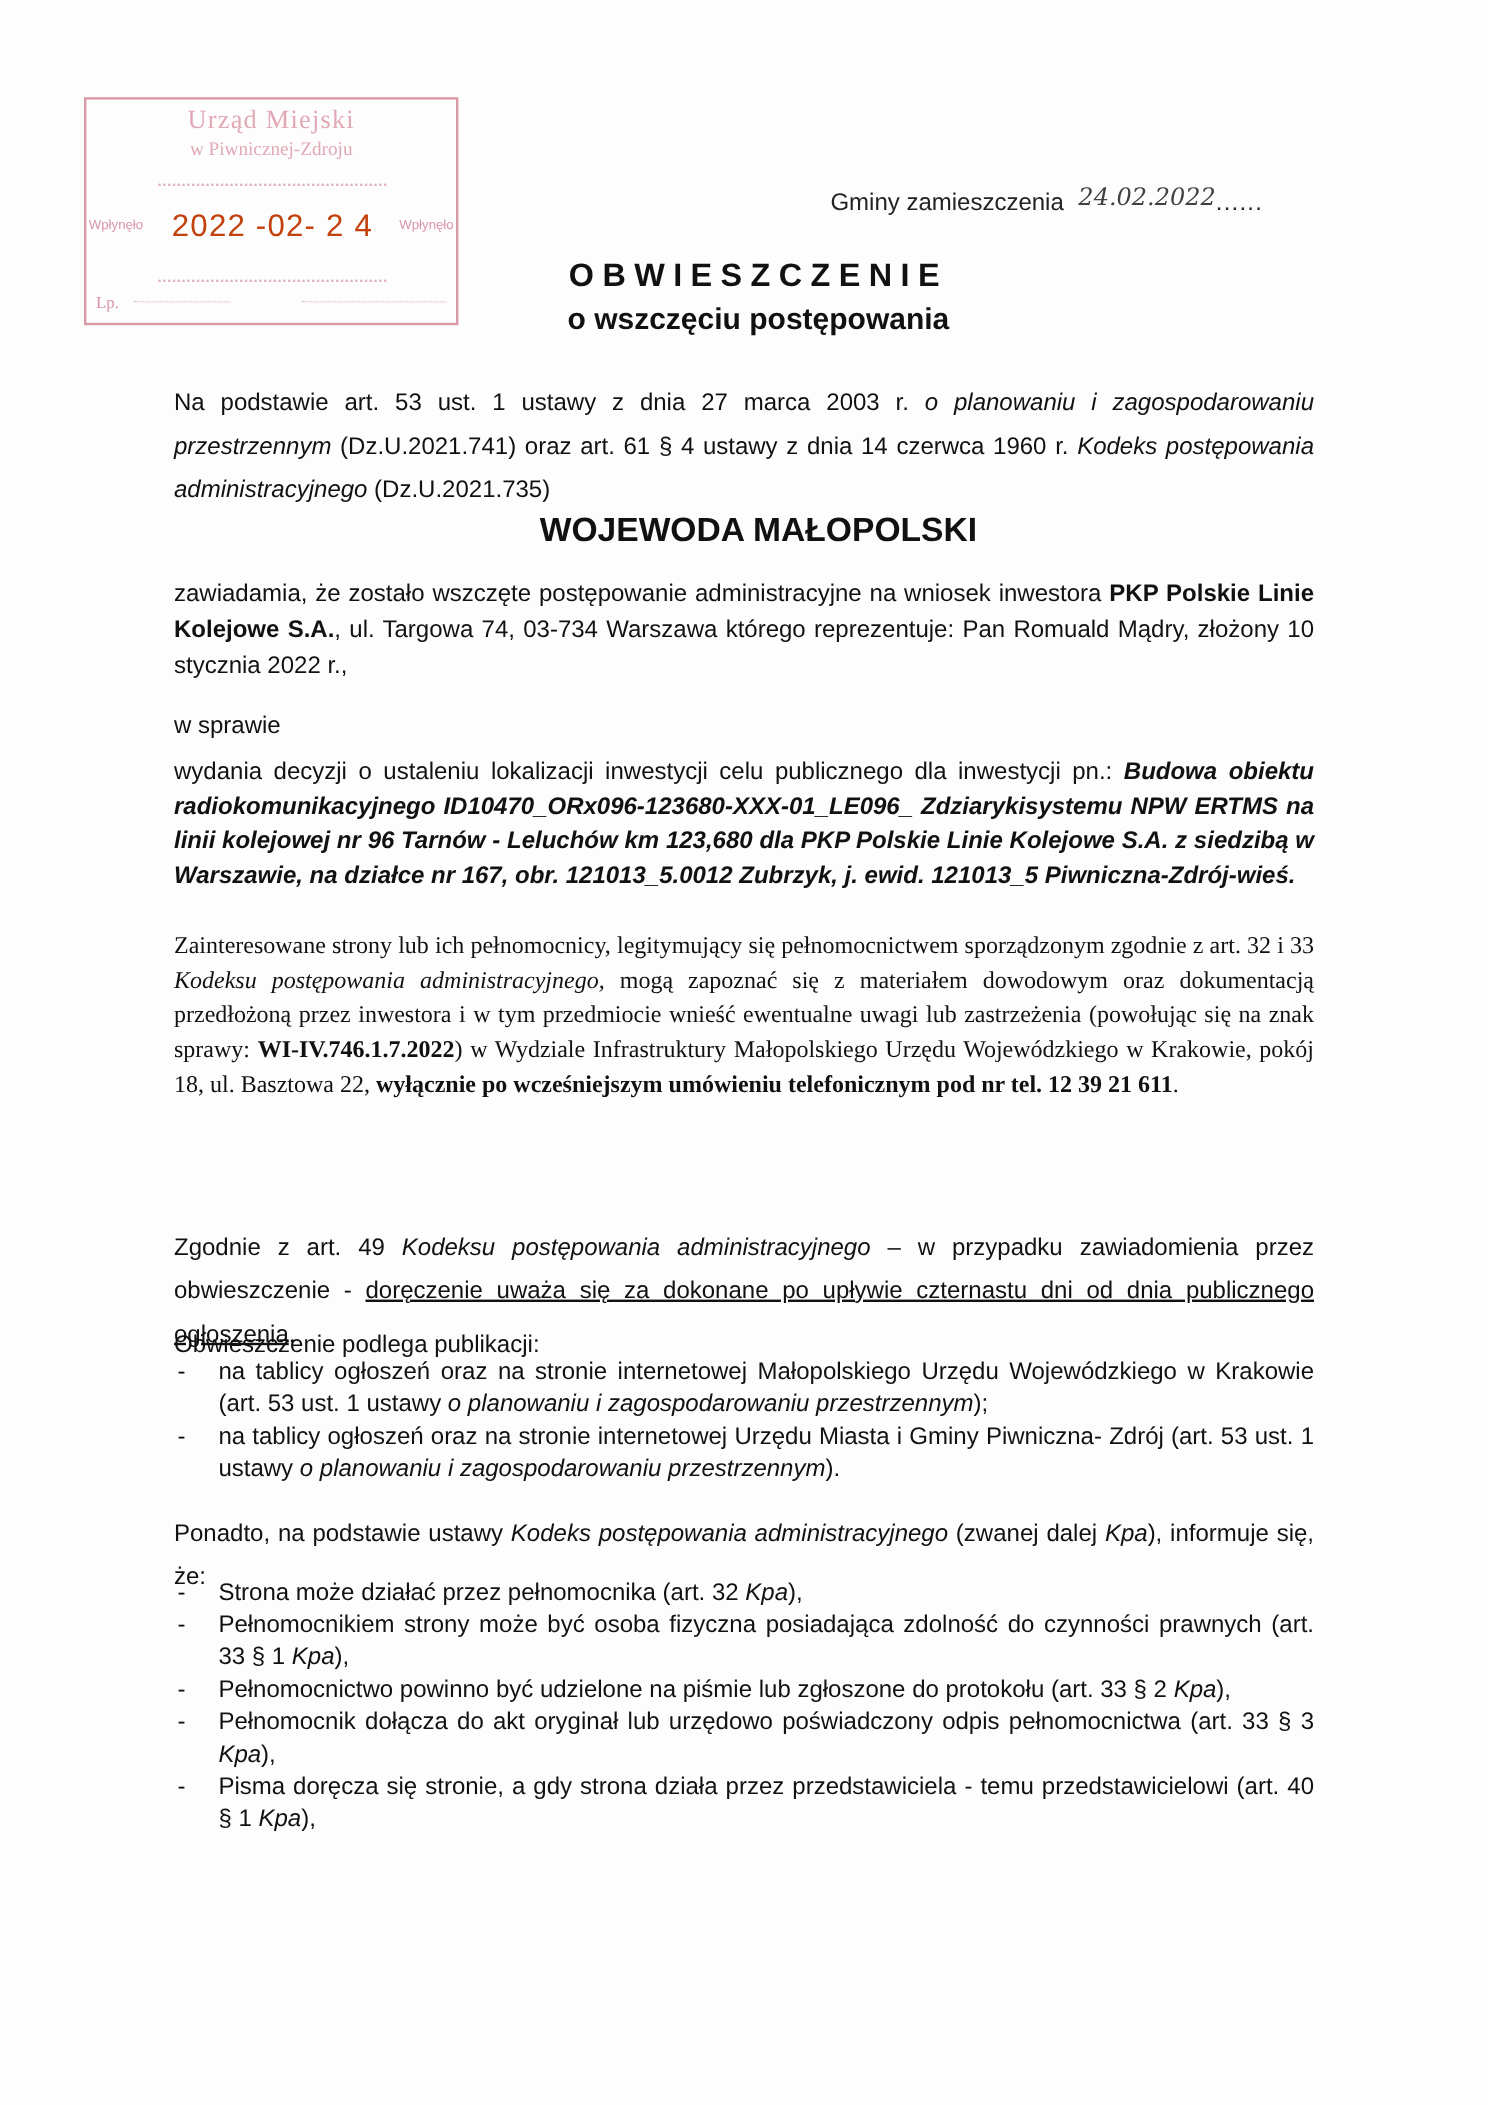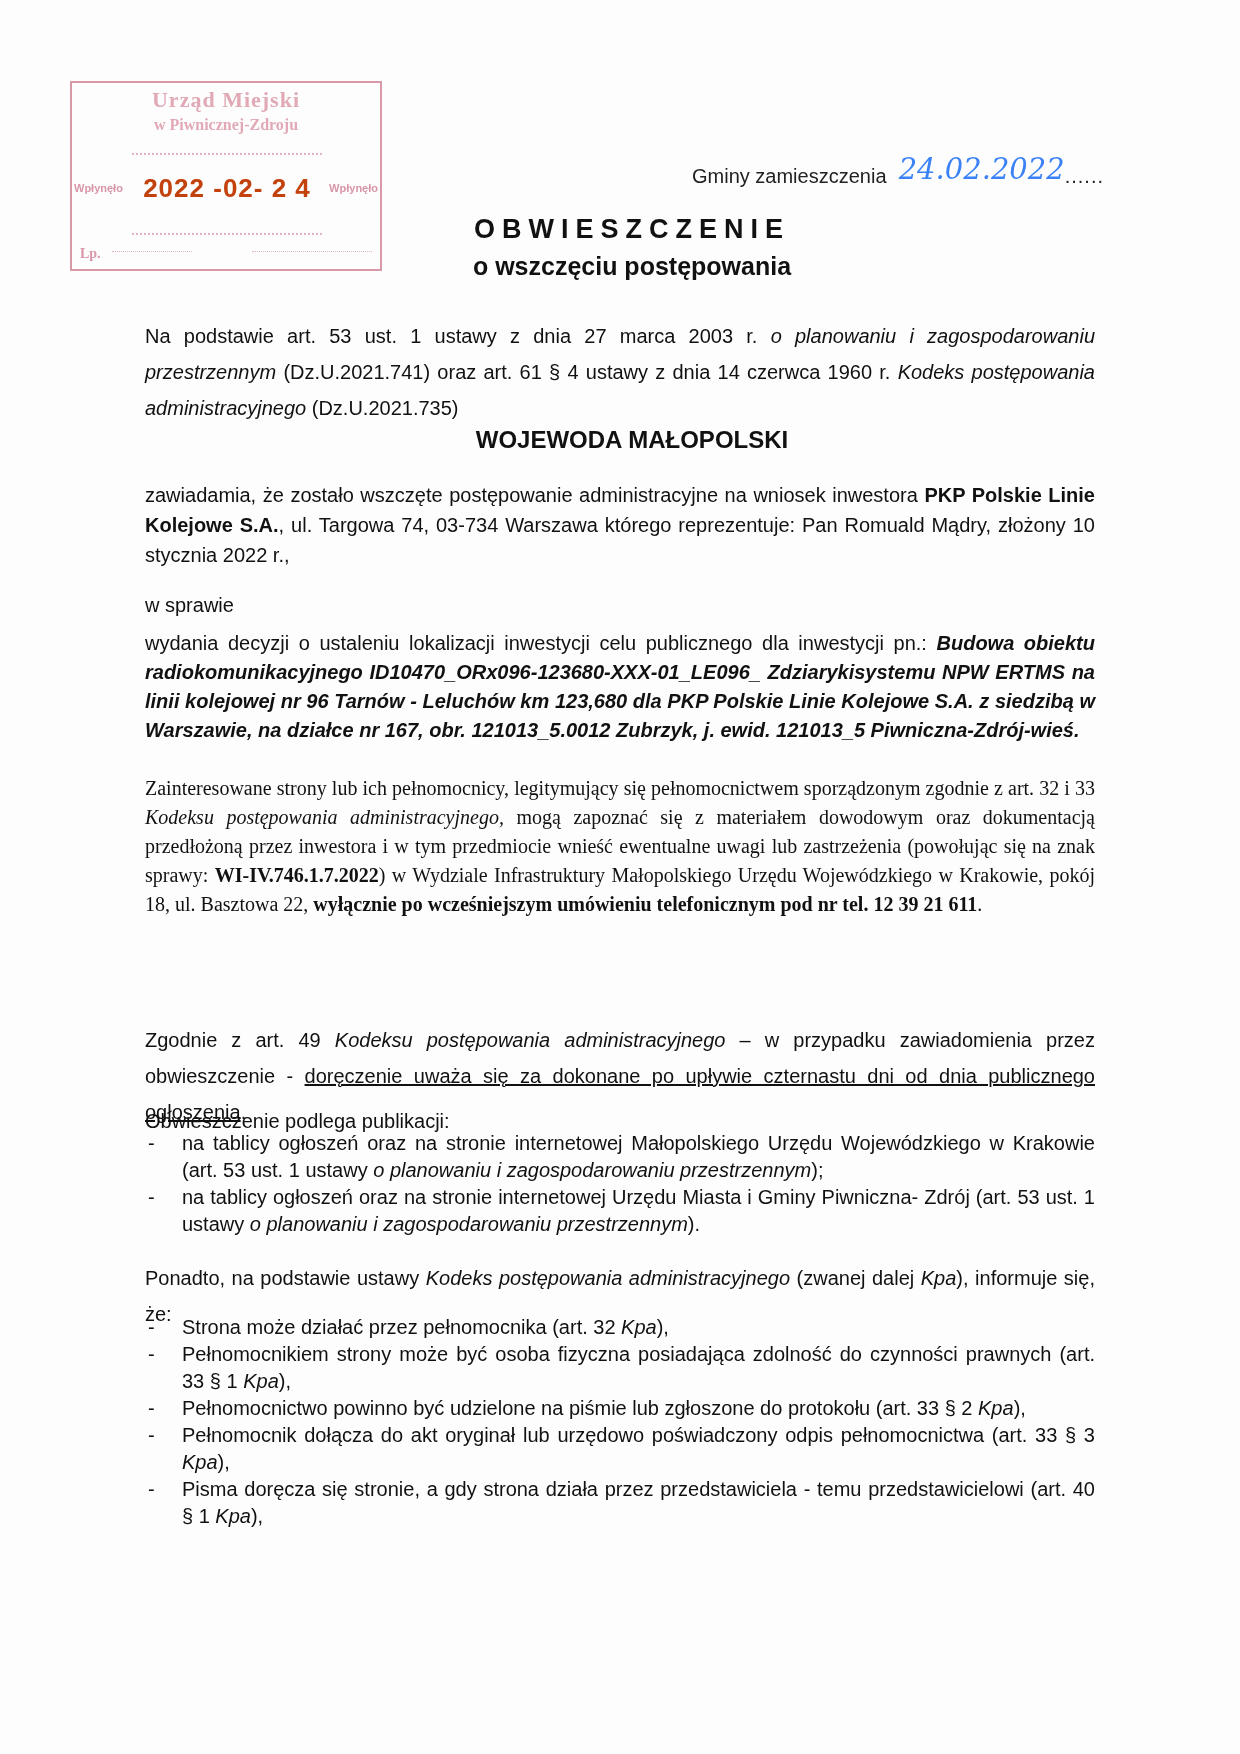--- a/index.html
+++ b/index.html
@@ -7,48 +7,47 @@
     width: 1240px; height: 1754px; position: relative; overflow: hidden;
     font-family: "Liberation Sans", sans-serif; color: #111;
   }
   .page { position: absolute; left: 0; top: 0; width: 1240px; height: 1754px; background: #fdfdfd; }
 
   
   .stamp {
     position: absolute; left: 70px; top: 81px; width: 312px; height: 190px;
     border: 2px solid #d99aa8; box-sizing: border-box; color: #cc6e86;
     font-family: "Liberation Serif", serif;
-    font-weight: bold;
   }
   .stamp .office1 { position: absolute; left: 0; right: 0; top: 4px; text-align: center; font-size: 22px; color: #e0a9b5; letter-spacing: 1px; }
   .stamp .office2 { position: absolute; left: 0; right: 0; top: 33px; text-align: center; font-size: 16px; color: #e0a9b5; }
   .stamp .inner {
     position: absolute; left: 60px; top: 70px; width: 190px; height: 78px;
     border-top: 2px dotted #e3b3bf; border-bottom: 2px dotted #e3b3bf;
   }
   .stamp .date { position: absolute; left: 0; right: 0; top: 18px; text-align: center;
     font-family: "Liberation Sans", sans-serif; font-size: 26px; color: #c2410c; letter-spacing: 1px; }
   .stamp .lbl-in { position: absolute; left: 2px; top: 99px; font-size: 11px; font-family: "Liberation Sans", sans-serif; color: #d896a8; }
   .stamp .lbl-out { position: absolute; right: 2px; top: 99px; font-size: 11px; font-family: "Liberation Sans", sans-serif; color: #d896a8; }
   .stamp .lp { position: absolute; left: 8px; top: 163px; font-size: 14px; color: #d896a8; }
   .stamp .lp-dots { position: absolute; left: 40px; top: 168px; width: 80px; border-bottom: 1px dotted #e3b3bf; }
   .stamp .lp2-dots { position: absolute; left: 180px; top: 168px; width: 120px; border-bottom: 1px dotted #e3b3bf; }
 
   .posting { position: absolute; left: 692px; top: 156px; font-size: 20px; color: #222; white-space: nowrap; }
   .posting .dots { letter-spacing: 1px; }
-  .posting .hand { font-family: "DejaVu Serif", serif; font-style: italic; color: #3b82f6; font-size: 29px; position: relative; top: -4px; }
+  .posting .hand { font-family: "DejaVu Serif", serif; font-style: italic; color: #404040; font-size: 20px; position: relative; top: -4px; }
 
   .title1 { position: absolute; left: 0; width: 1240px; text-align: center; top: 214px; font-size: 27px; font-weight: bold; letter-spacing: 7px; padding-left: 24px; box-sizing: border-box; }
   .title2 { position: absolute; left: 0; width: 1240px; text-align: center; top: 252px; font-size: 25px; font-weight: bold; padding-left: 24px; box-sizing: border-box; }
 
   .para { position: absolute; left: 145px; width: 950px; font-size: 20px; line-height: 36px; text-align: justify; }
   .para i { font-style: italic; }
   .para b { font-weight: bold; }
   .center { text-align: left; }
-  .heading { position: absolute; left: 0; width: 1240px; text-align: center; top: 426px; font-size: 24px; font-weight: bold; padding-left: 24px; box-sizing: border-box; }
+  .heading { position: absolute; left: 0; width: 1240px; text-align: center; top: 426px; font-size: 28px; font-weight: bold; padding-left: 24px; box-sizing: border-box; }
   u { text-decoration: underline; }
 
   ul.dash { position: absolute; left: 145px; width: 950px; margin: 0; padding: 0; list-style: none; font-size: 20px; line-height: 27px; }
   ul.dash li { position: relative; padding-left: 37px; text-align: justify; }
   ul.dash li::before { content: "-"; position: absolute; left: 3px; top: 0; }
 </style>
 </head>
 <body>
 
 <div class="page">

